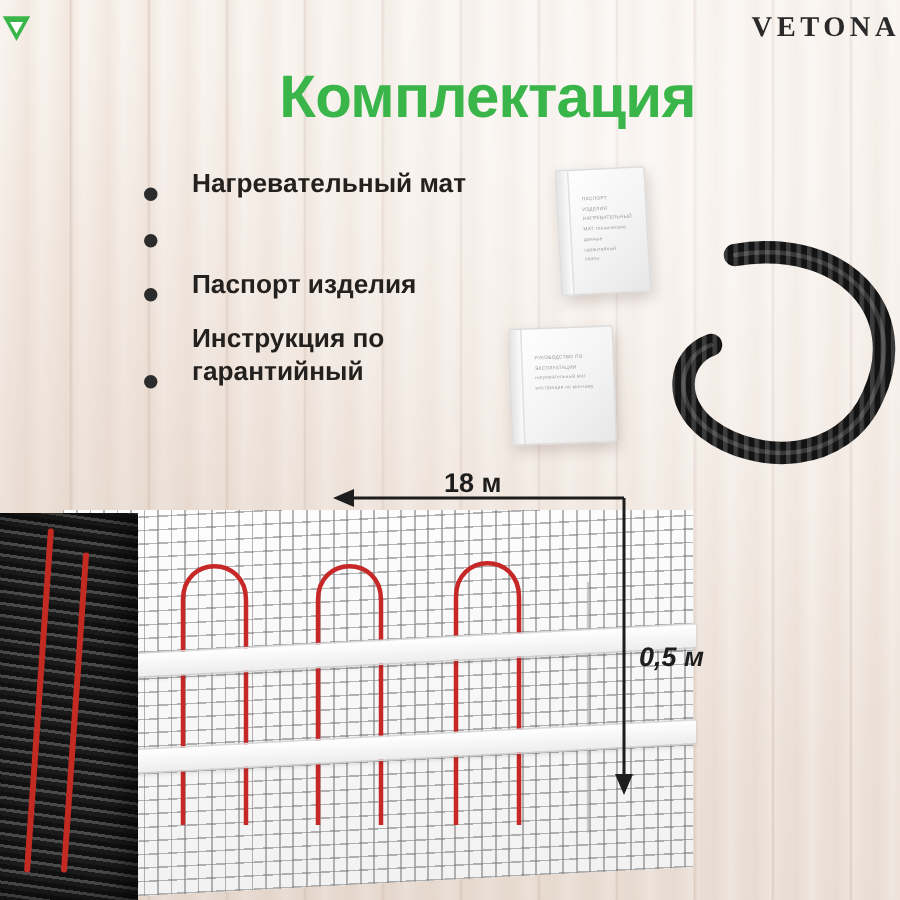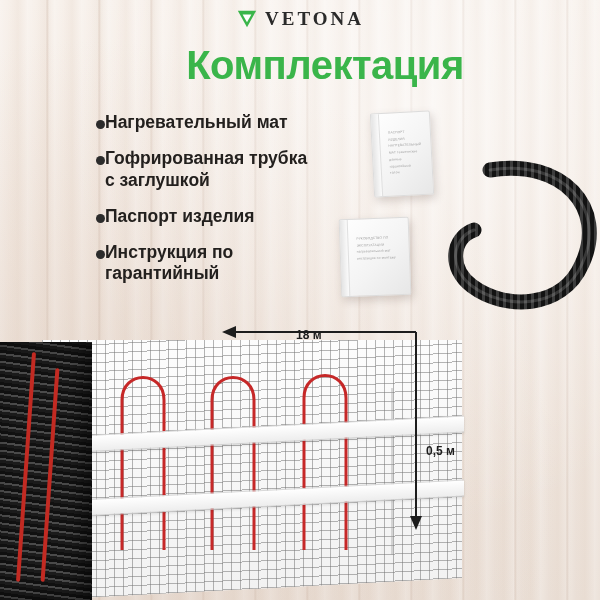--- a/index.html
+++ b/index.html
@@ -45,21 +45,21 @@
   }
 
   
   .logo {
     position: absolute;
     top: 8px;
     left: 0;
     width: 600px;
     display: flex;
     align-items: center;
-    justify-content: center;
+    justify-content: space-between;
     gap: 7px;
   }
   .logo-mark {
     width: 22px;
     height: 22px;
     display: block;
   }
   .logo-text {
     font-size: 19px;
     letter-spacing: 3px;
@@ -85,22 +85,22 @@
 
   
   .bullets {
     position: absolute;
     top: 112px;
     left: 96px;
     width: 280px;
   }
   .bullet-row {
     display: flex;
-    align-items: flex-start;
-    gap: 0;
+    align-items: flex-end;
+    gap: 23px;
     margin-bottom: 14px;
   }
   .dot {
     width: 9px;
     height: 9px;
     border-radius: 50%;
     background: #2c2c2c;
     flex: 0 0 auto;
     margin-top: 8px;
   }
@@ -200,27 +200,26 @@
     border-bottom: 1px solid #cfcfcf;
     box-shadow: 0 1px 3px rgba(0,0,0,0.12);
     transform: skewY(-3deg);
   }
   #tape-1 { left: 60px; top: 86px; width: 404px; }
   #tape-2 { left: 60px; top: 150px; width: 404px; }
 
   
   .measure-label {
     position: absolute;
-    font-size: 12px;
+    font-size: 18px;
     font-weight: 700;
     color: #1d1d1d;
-    margin-top: 16px;
   }
   #label-width { left: 296px; top: 312px; }
-  #label-height { left: 426px; top: 428px; }
+  #label-height { left: 426px; top: 428px; font-style: italic; }
 </style>
 </head>
 <body>
 
 <div class="canvas">
 
   <div class="bg-wood"></div>
 
   <div class="logo">
     <svg class="logo-mark" viewBox="0 0 24 24">
@@ -232,22 +231,20 @@
 
   <div class="heading">Комплектация</div>
 
   <div class="bullets">
     <div class="bullet-row">
       <span class="dot"></span>
       <span class="bullet-text">Нагревательный мат</span>
     </div>
     <div class="bullet-row">
       <span class="dot"></span>
-      <span class="bullet-text">Гофрированная трубка
-с заглушкой</span>
     </div>
     <div class="bullet-row">
       <span class="dot"></span>
       <span class="bullet-text">Паспорт изделия</span>
     </div>
     <div class="bullet-row">
       <span class="dot"></span>
       <span class="bullet-text">Инструкция по
 гарантийный</span>
     </div>

